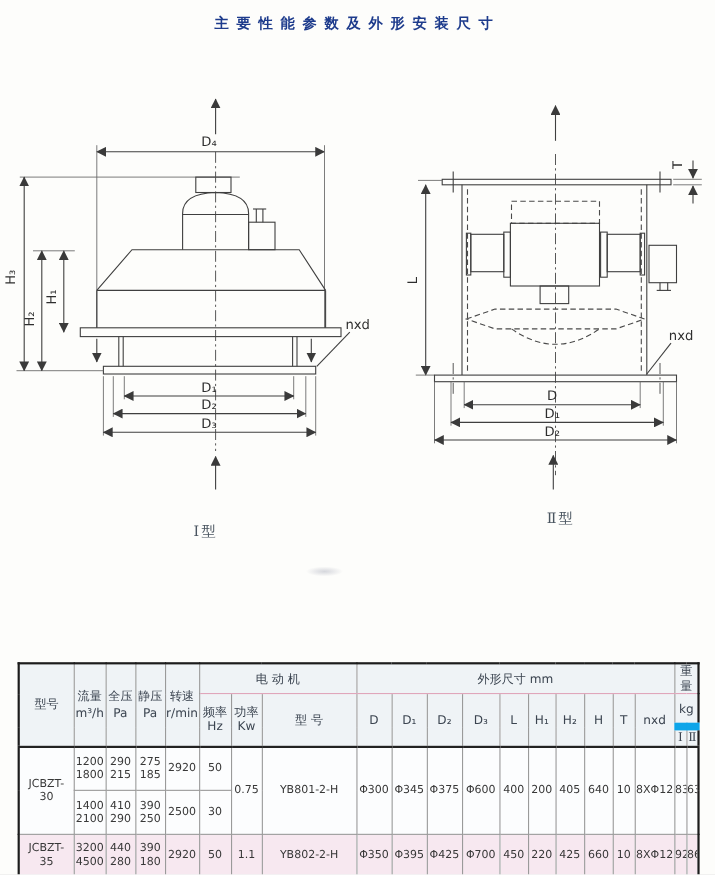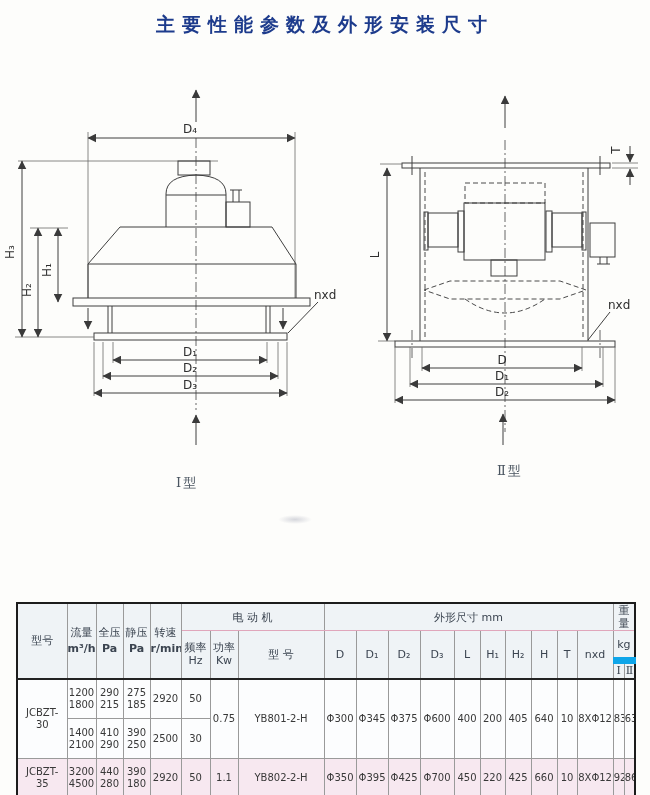--- a/index.html
+++ b/index.html
@@ -3,21 +3,21 @@
 <meta charset="utf-8">
 <style>
   html,body { margin:0; padding:0; background:#e8e8e8; }
   .page {
     position:relative; width:650px; height:795px; margin:0 auto;
     background:#fdfdfb; overflow:hidden;
     font-family:"DejaVu Sans", sans-serif; color:#3a3a3a;
   }
   .title {
     position:absolute; top:12px; left:0; width:100%; margin:0;
-    text-align:center; font-size:19px; font-weight:bold;
+    text-align:center; font-size:13px; font-weight:bold;
     letter-spacing:7px; color:#1d3b8c;
   }
   svg.diag { position:absolute; overflow:visible; }
   .d-left  { left:0px;   top:80px; }
   .d-right { left:370px; top:80px; }
   svg .ln   { stroke:#3f3f3f; stroke-width:1; fill:none; }
   svg .thin { stroke:#6a6a6a; stroke-width:0.8; fill:none; }
   svg .cl   { stroke:#555; stroke-width:0.9; fill:none; stroke-dasharray:10 3 2 3; }
   svg .dsh  { stroke:#4a4a4a; stroke-width:1; fill:none; stroke-dasharray:5 3; }
   svg text  { font-family:"DejaVu Sans", sans-serif; font-size:12px; fill:#2e2e2e; }
@@ -35,21 +35,21 @@
     position:absolute; left:16px; top:602px; width:618px;
     border-collapse:collapse; table-layout:fixed;
     background:#fcfdfe; border:2px solid #1c1c1c;
   }
   .perf th, .perf td {
     border:1px solid #9a9a9a; padding:0; text-align:center; vertical-align:middle;
     font-weight:normal; line-height:1.2; overflow:hidden;
   }
   .perf thead th { font-size:11px; background:#eff3f6; color:#3b4450; }
   .perf thead th span { display:block; }
-  .perf thead th .u { margin-top:3px;font-weight:bold; }
+  .perf thead th .u { margin-top:3px; }
   .perf tr.h1 { height:24px; }
   .perf tr.h2 { height:30px; }
   .perf tr.h3 { height:17px; }
   .perf tr.h3 th { font-family:"DejaVu Serif", serif; font-size:11px; }
   .perf thead th { border-bottom:2px solid #222; }
   .perf thead th.grp { border-bottom:1.5px solid #e0a6bb; }
   .perf thead th.kg  { border-bottom:7px solid #0ea5e9; }
   .perf tbody { font-size:10px; color:#383838; }
   .perf tbody tr { height:40px; }
   .perf tbody td.model { font-size:10px; }

